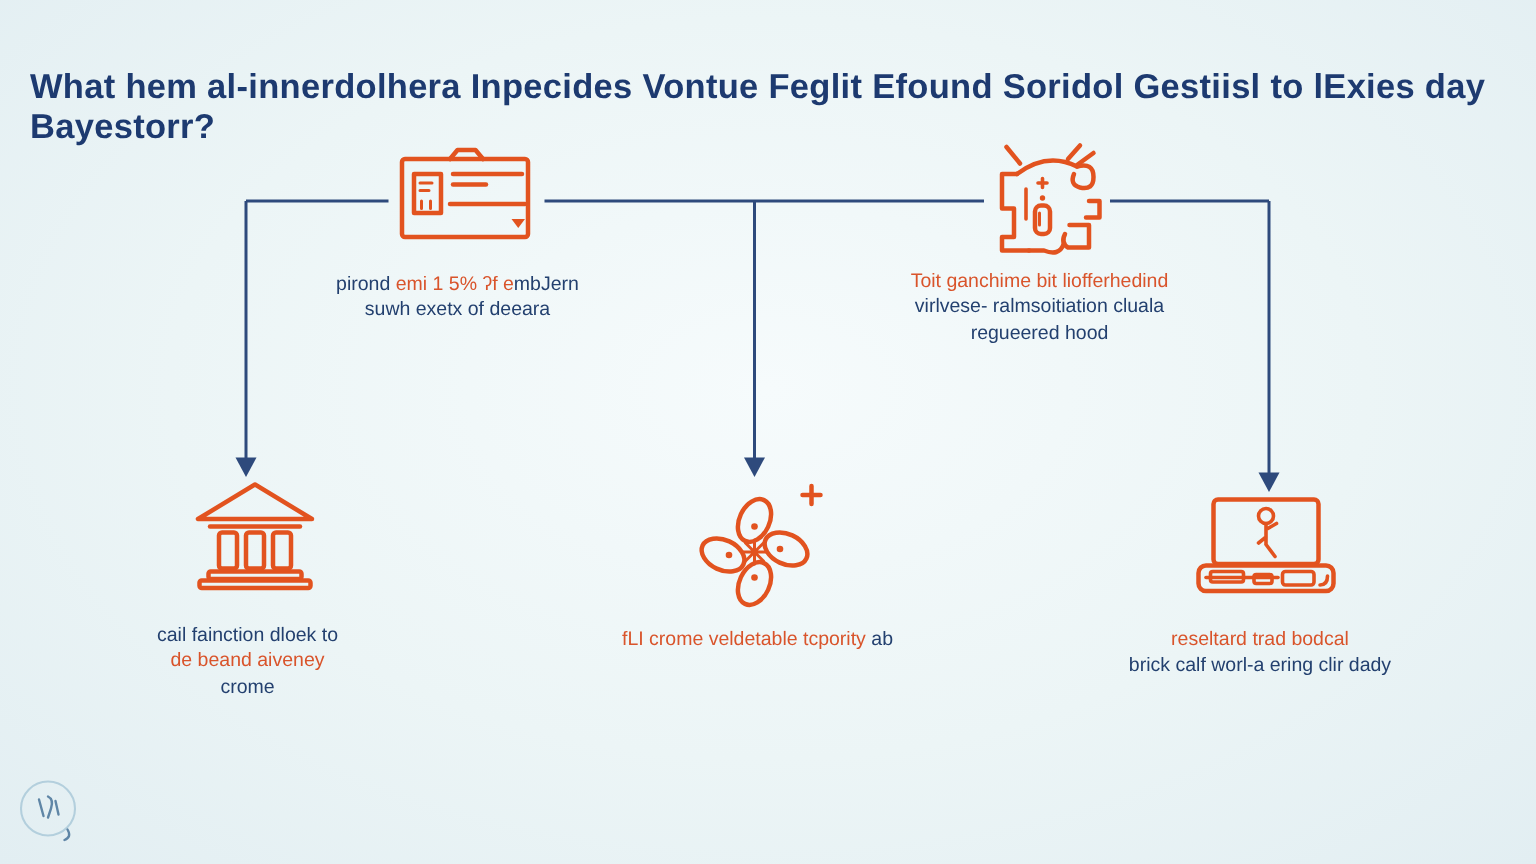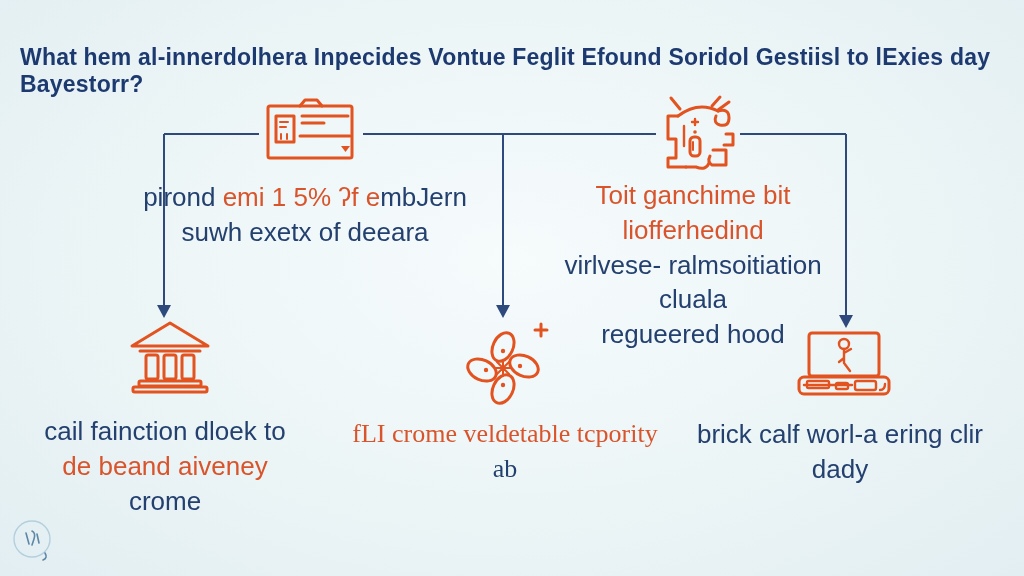--- a/index.html
+++ b/index.html
@@ -7,21 +7,21 @@
     width:1024px;height:576px;position:relative;overflow:hidden;
     font-family:"Liberation Sans","DejaVu Sans",sans-serif;
     background:radial-gradient(ellipse at 50% 45%, #f6fbfc 0%, #ecf5f6 55%, #e2eef2 100%);
   }
   .title{
     position:absolute;top:44px;left:20px;width:984px;text-align:left;
     font-size:23px;font-weight:bold;color:#1d3a70;letter-spacing:.2px;
   }
   .connectors{position:absolute;left:0;top:0;z-index:0;}
   .icon-box{position:absolute;z-index:1;}
-  .caption{position:absolute;text-align:center;font-size:26px;line-height:1.34;color:#23406f;z-index:1;}
+  .caption{position:absolute;text-align:center;font-size:13px;line-height:1.34;color:#23406f;z-index:1;}
   .caption .navy{color:#23406f;}
   .caption .orange{color:#d9542b;}
   .watermark{
     position:absolute;left:12px;top:519px;width:42px;height:44px;z-index:1;opacity:.8;
   }
 </style>
 </head>
 <body>
 
 <div class="title">What hem al-innerdolhera Inpecides Vontue Feglit Efound Soridol Gestiisl to lExies day Bayestorr?</div>
@@ -147,27 +147,30 @@
     <span class="navy">cail fainction dloek to</span>
   </div>
   <div>
     <span class="orange">de beand aiveney</span>
   </div>
   <div>
     <span class="navy">crome</span>
   </div>
 </div>
 
-<div class="caption" style="left:340px;top:417px;width:330px;font-family:Liberation Serif, serif;">
+<div class="caption" style="left:340px;top:417px;width:330px;">
   <div>
     <span class="orange">fLI crome veldetable tcpority </span><span class="navy">ab</span>
   </div>
 </div>
 
 <div class="caption" style="left:685px;top:417px;width:310px;">
+  <div>
+    <span class="orange">reseltard trad bodcal</span>
+  </div>
   <div>
     <span class="navy">brick calf worl-a ering clir dady</span>
   </div>
 </div>
 
 <div class="watermark">
   <svg width="42" height="44" viewBox="0 0 42 44" fill="none">
     <circle cx="20" cy="20" r="18" stroke="#a8c8d8" stroke-width="1.4"></circle>
     <g stroke="#3f6c94" stroke-width="1.6" stroke-linecap="round">
       <path d="M14,14 l3,11"></path>

